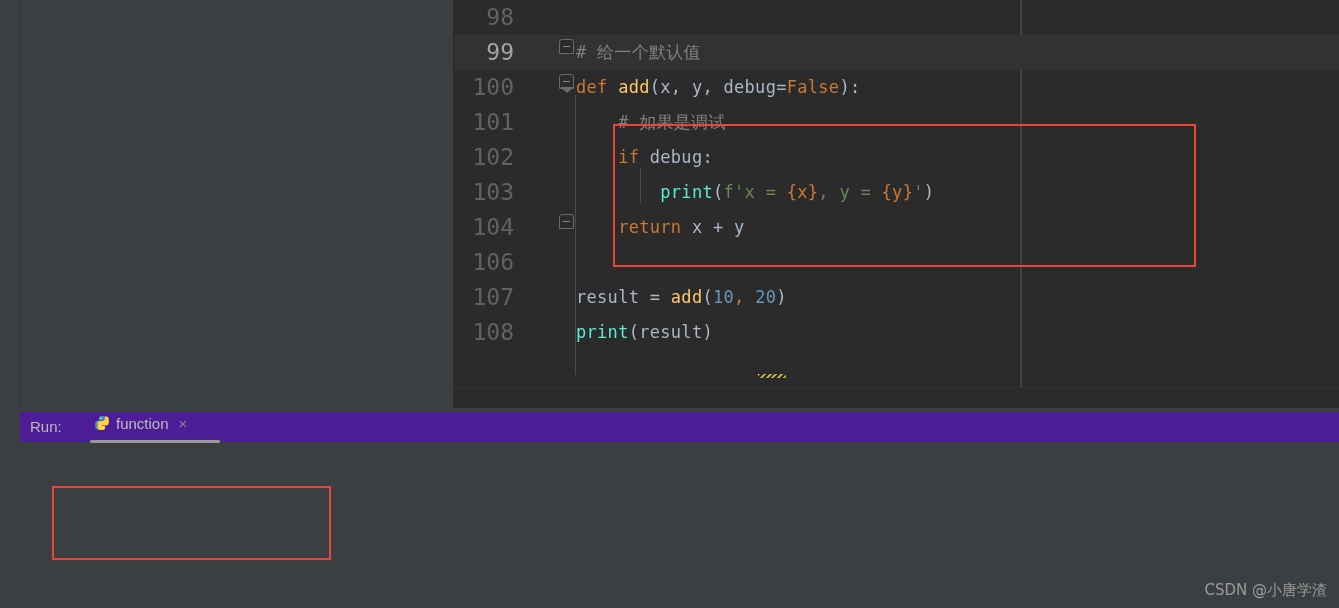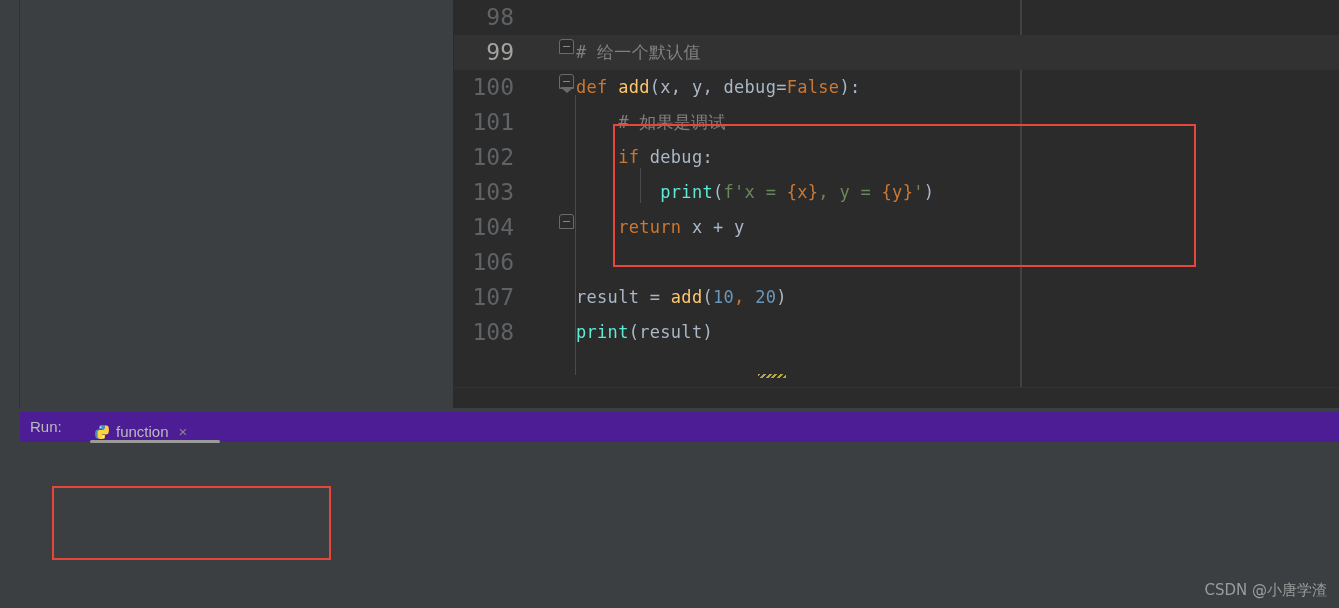--- a/index.html
+++ b/index.html
@@ -102,21 +102,21 @@
   .run-header {
     position: absolute; left: 20px; top: 4px; width: 1319px; height: 30px;
     background: #4c1d95;
   }
   .run-label {
     position: absolute; left: 10px; top: 6px;
     font-size: 15px; color: #bbbbbb;
   }
   .run-tab {
     position: absolute; left: 68px; top: 3px; height: 25px;
-    display: flex; align-items: flex-end; gap: 6px;
+    display: flex; align-items: flex-start; gap: 6px;
     padding: 0 6px;
   }
   .run-tab-underline {
     position: absolute; left: 70px; top: 28px; width: 130px; height: 3px;
     background: #9a9a9a; border-radius: 2px;
   }
   .py-icon { width: 16px; height: 16px; position: relative; }
   .run-tab-label { font-size: 15px; color: #bbbbbb; }
   .tab-close { font-size: 15px; color: #8a8a8a; margin-left: 4px; }
 

